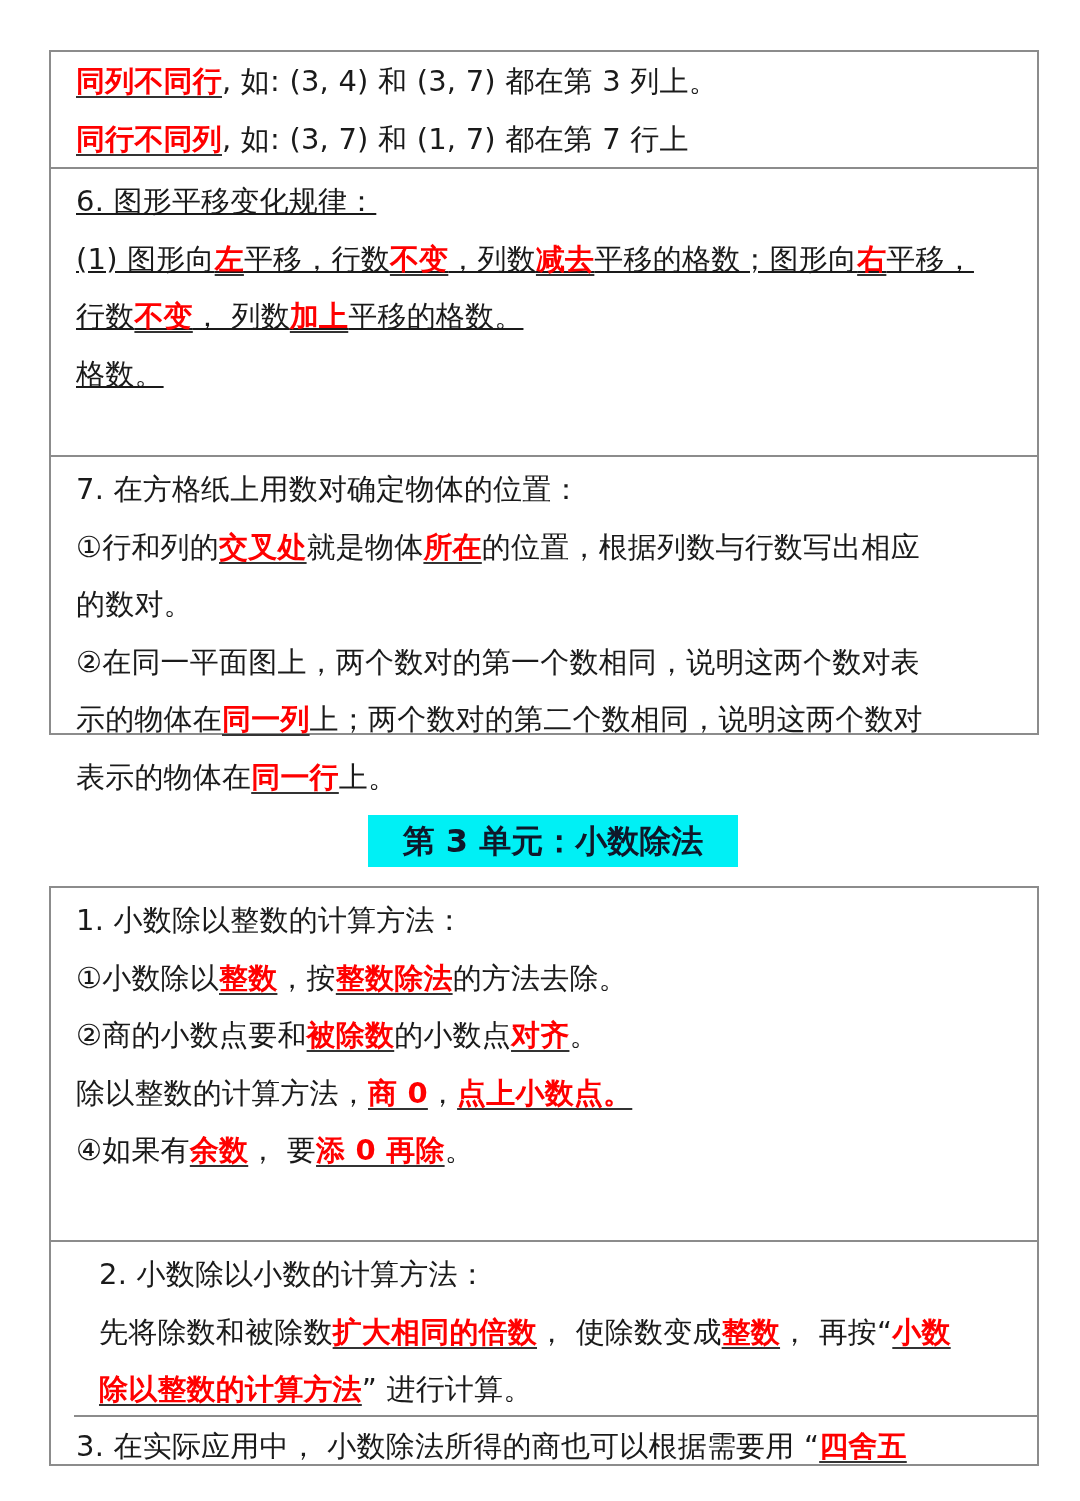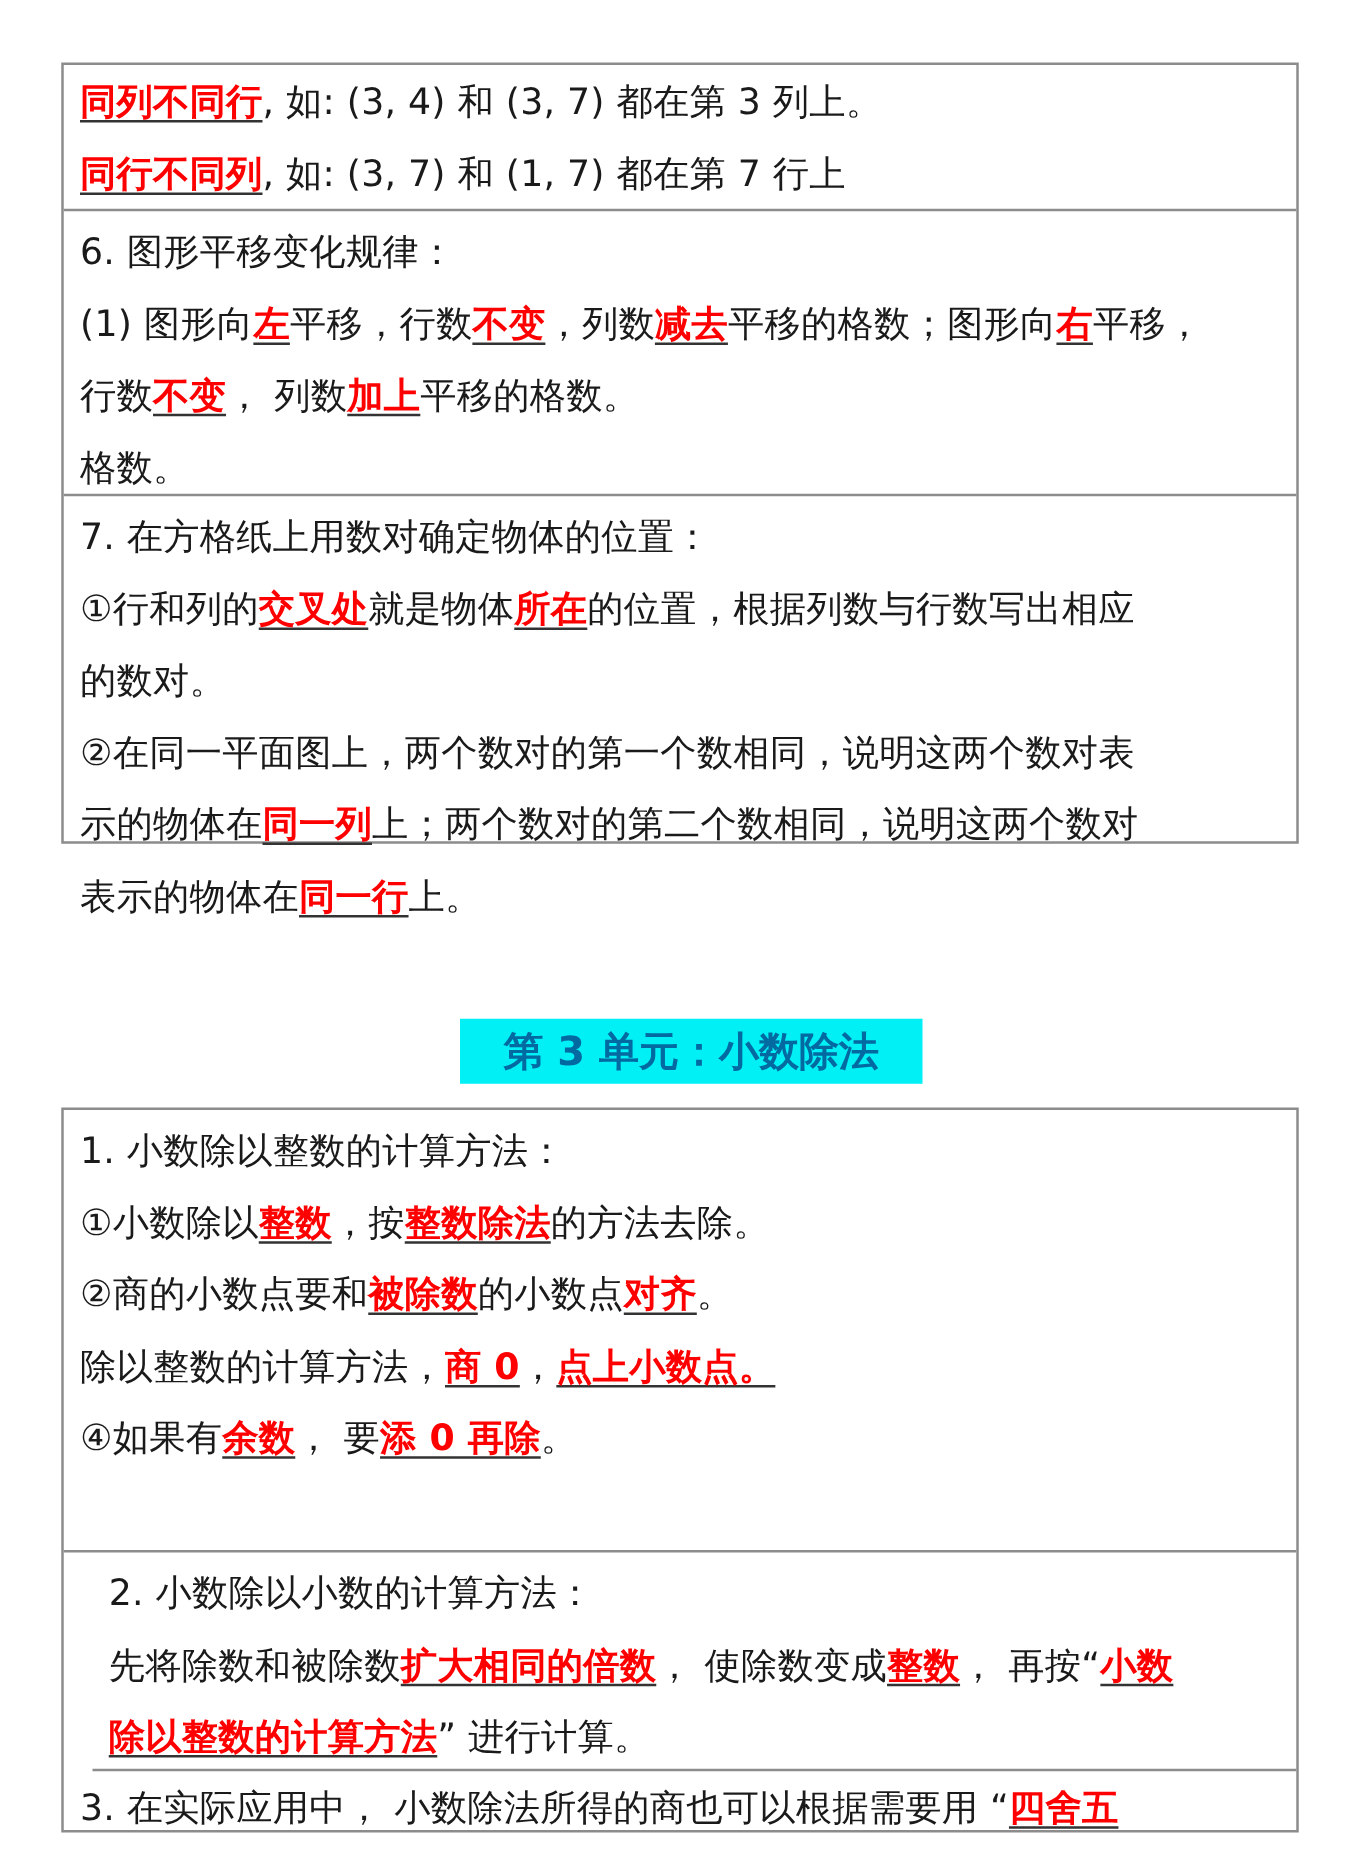--- a/index.html
+++ b/index.html
@@ -1,34 +1,34 @@
 <!DOCTYPE html>
 <html><head>
 <meta charset="utf-8">
 <style>
   html, body { margin: 0; padding: 0; background: #ffffff; }
   body { width: 1080px; height: 1501px; position: relative; overflow: hidden;
          font-family: "DejaVu Sans", "Liberation Sans", sans-serif; color: #1a1a1a; }
   .tbl { position: absolute; left: 49px; width: 990px; border: 2px solid #8c8c8c; box-sizing: border-box; background: #fff; }
-  .cell { border-bottom: 2px solid #8c8c8c; padding: 4px 9px 4px 13px; box-sizing: border-box; }
+  .cell { border-bottom: 2px solid #8c8c8c; padding: 4px 9px 4px 25px; box-sizing: border-box; }
   .cell:last-child { border-bottom: none; }
   .line { font-size: 29px; line-height: 57.5px; white-space: nowrap; letter-spacing: 0.2px; }
   .hl { color: #ff0000; font-weight: bold; text-decoration: underline; text-decoration-color: #333; text-underline-offset: 5px; text-decoration-thickness: 2px; }
   .unit-title { position: absolute; left: 368px; top: 815px; width: 370px; height: 52px; background: #00f0f5;
-                font-size: 32px; font-weight: bold; line-height: 52px; text-align: center; color: #0369a1; }
+                font-size: 32px; font-weight: bold; line-height: 52px; text-align: center; color: #0f172a; }
 </style>
 </head>
 <body>
 
 <div class="tbl" style="top:50px;">
   <div class="cell" style="height:117px;padding-top:1px;">
     <div class="line"><span class="hl">同列不同行</span><span>, 如: (3, 4) 和 (3, 7) 都在第 3 列上。</span></div>
     <div class="line"><span class="hl">同行不同列</span><span>, 如: (3, 7) 和 (1, 7) 都在第 7 行上</span></div>
   </div>
-  <div class="cell" style="height:228px;">
+  <div class="cell" style="height:288px;text-decoration:underline;">
     <div class="line">6. 图形平移变化规律：</div>
     <div class="line"><span>(1) 图形向</span><span class="hl">左</span><span>平移，行数</span><span class="hl">不变</span><span>，列数</span><span class="hl">减去</span><span>平移的格数；图形向</span><span class="hl">右</span><span>平移，</span></div>
     <div class="line"><span>行数</span><span class="hl">不变</span><span>， 列数</span><span class="hl">加上</span><span>平移的格数。</span></div>
     <div class="line"><span>格数。</span></div>
   </div>
   <div class="cell" style="height:276px;">
     <div class="line">7. 在方格纸上用数对确定物体的位置：</div>
     <div class="line"><span>①行和列的</span><span class="hl">交叉处</span><span>就是物体</span><span class="hl">所在</span><span>的位置，根据列数与行数写出相应</span></div>
     <div class="line"><span>的数对。</span></div>
     <div class="line"><span>②在同一平面图上，两个数对的第一个数相同，说明这两个数对表</span></div>

